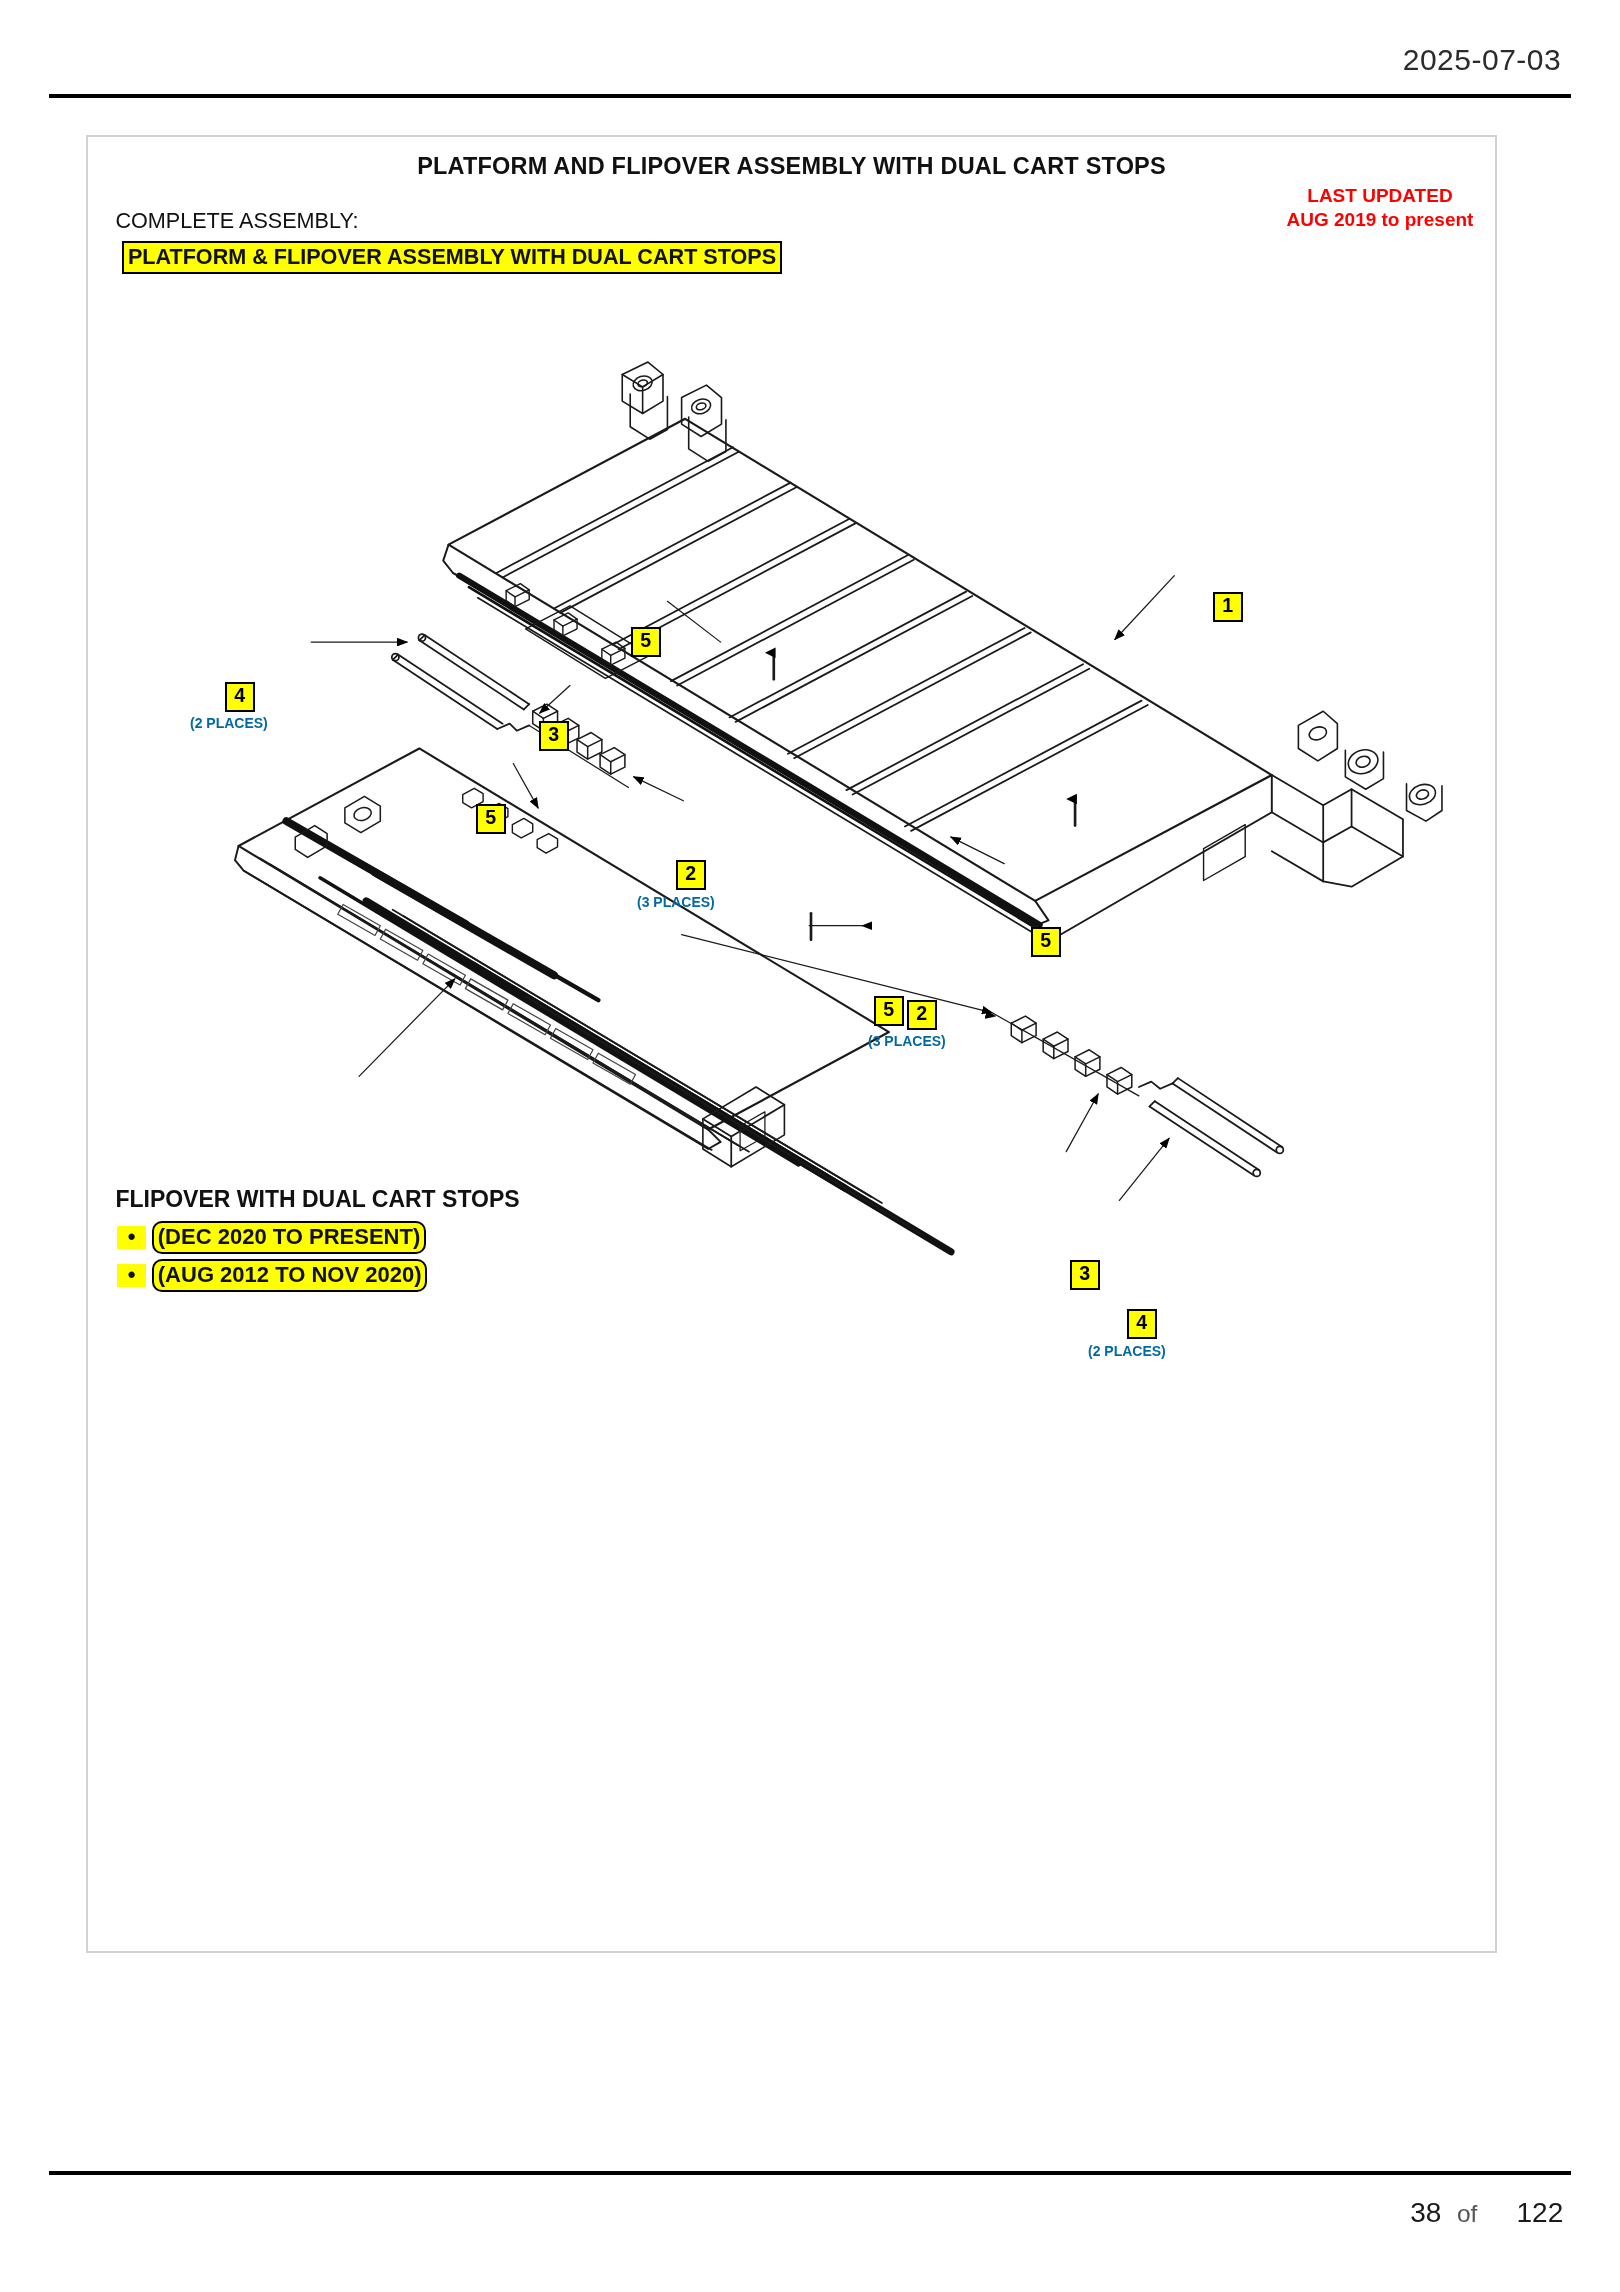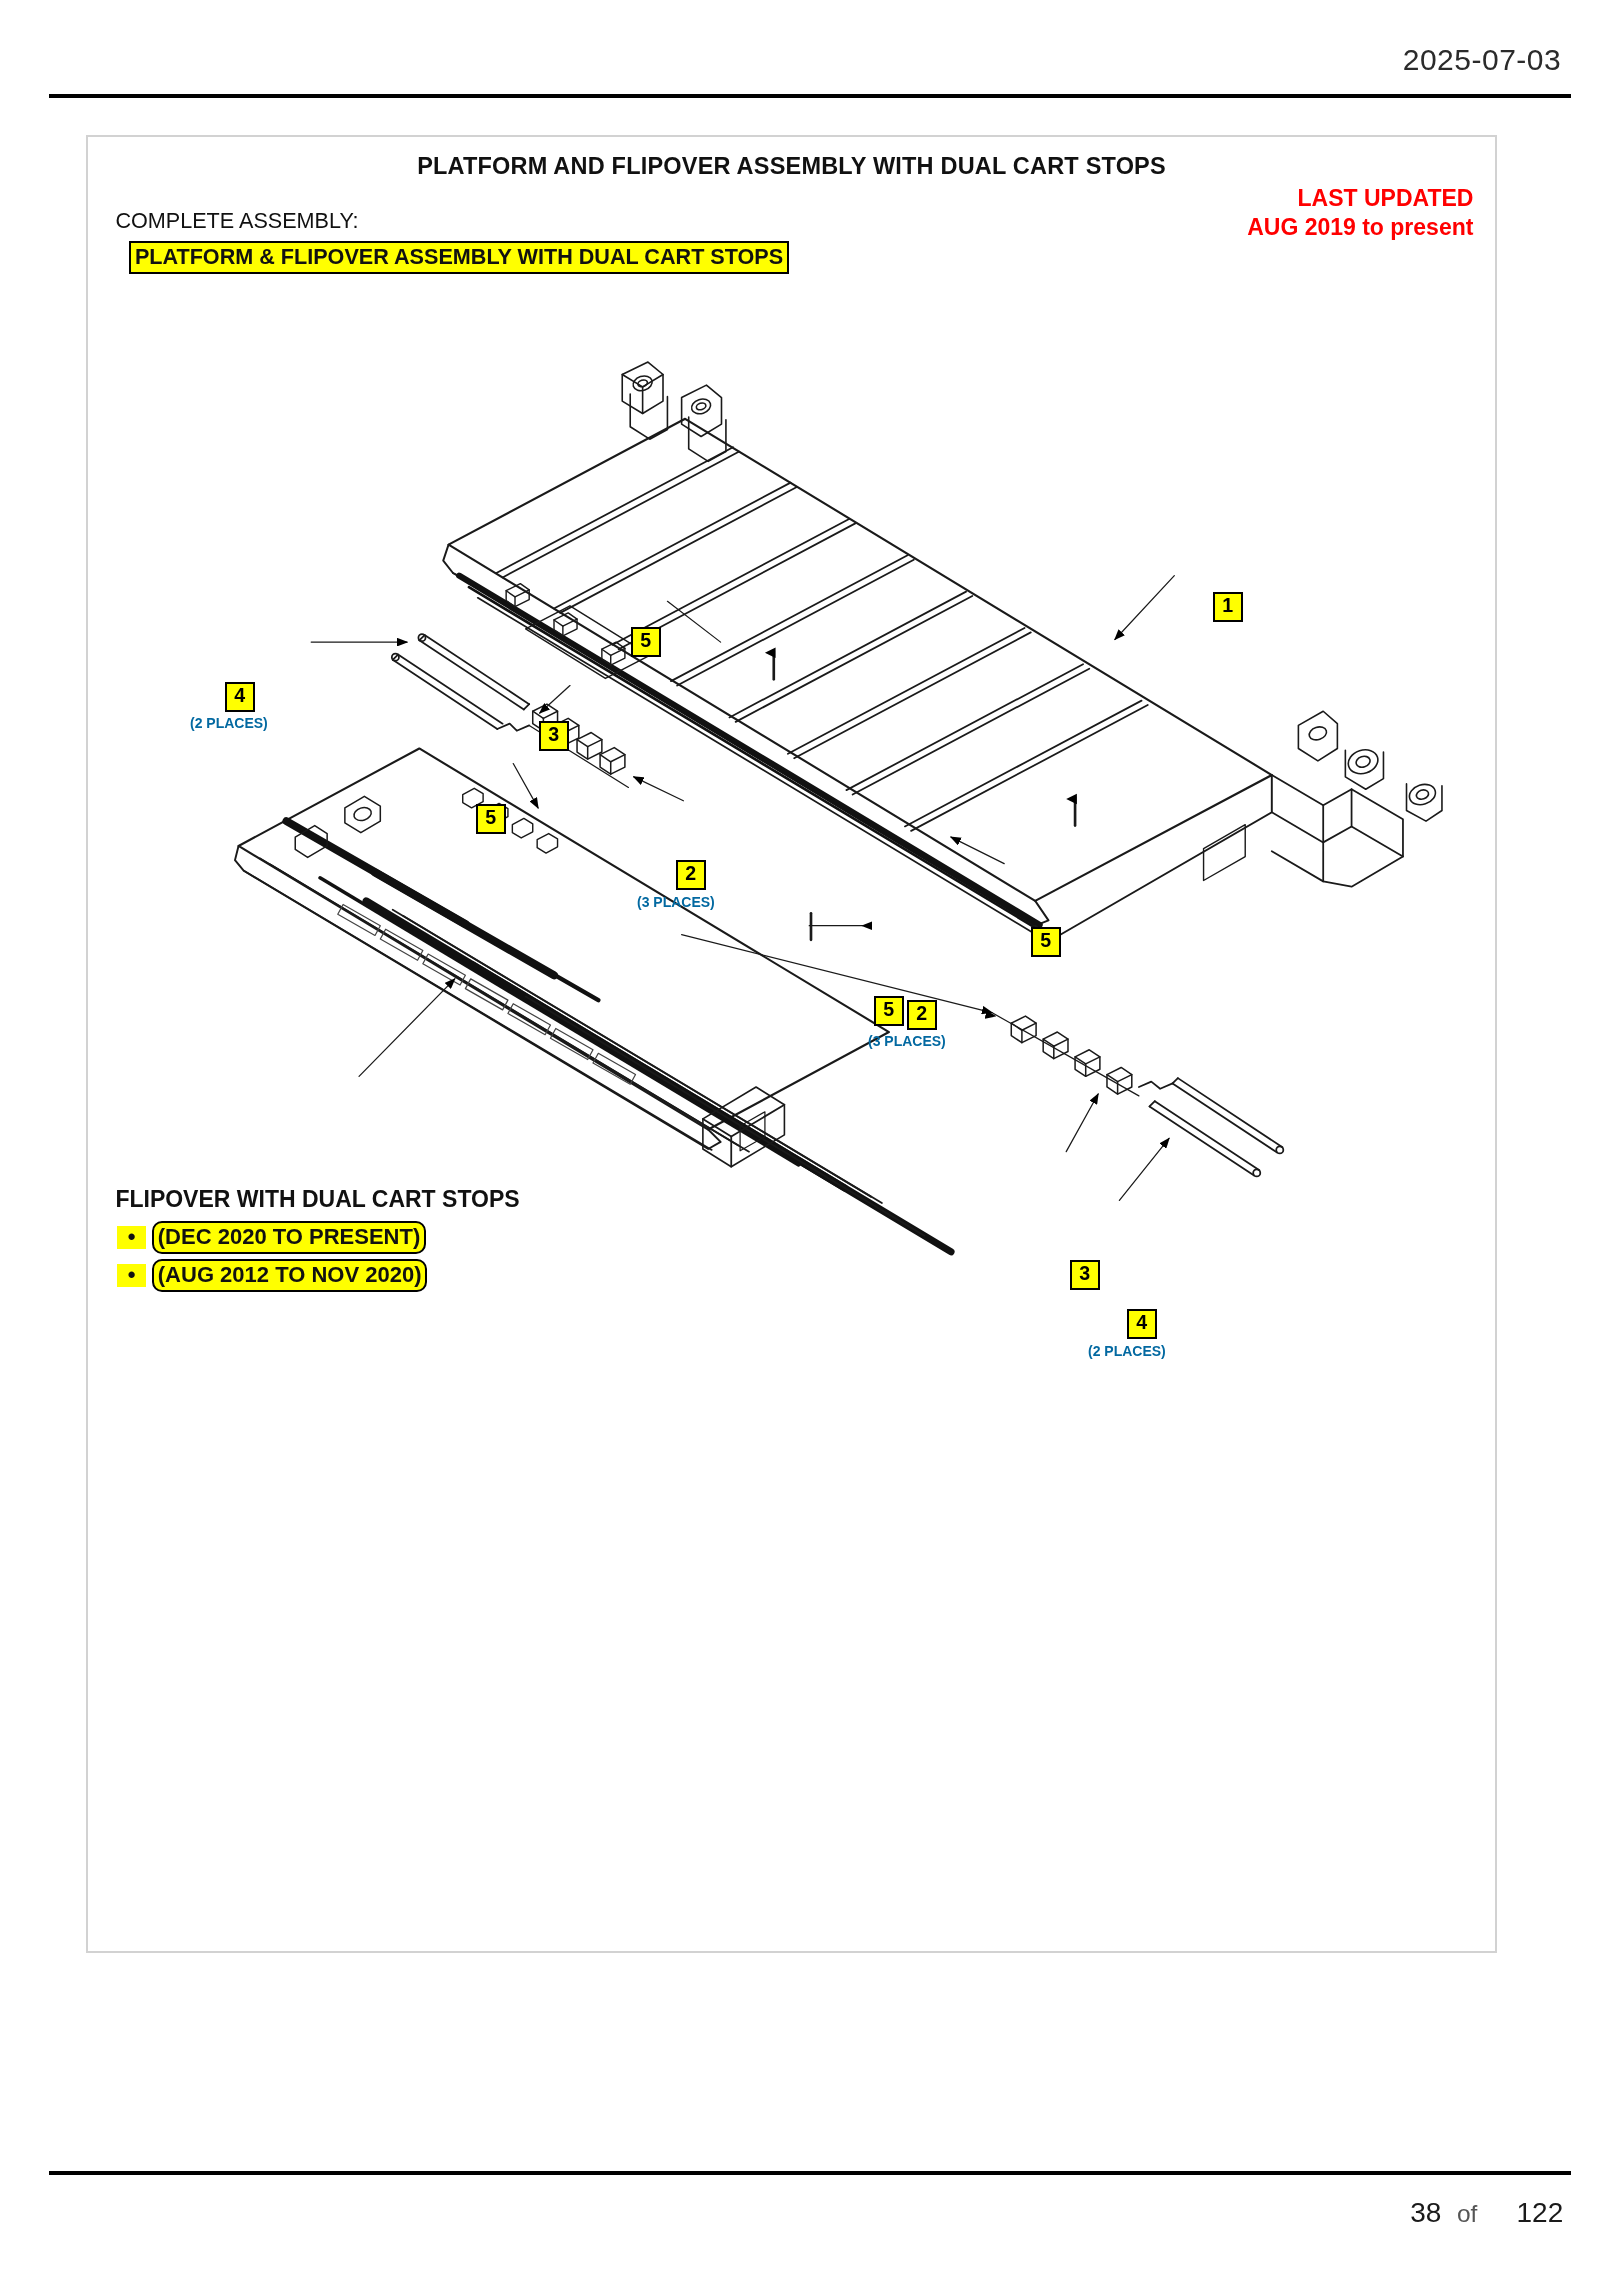--- a/index.html
+++ b/index.html
@@ -96,22 +96,22 @@
     text-align: center;
     font-size: 23.5px;
     font-weight: bold;
     color: #111;
     letter-spacing: 0.2px;
   }
   #last-updated {
     position: absolute;
     right: 21.6px;
     top: 47px;
-    text-align: right;
-    font-size: 23px;
+    text-align: center;
+    font-size: 19px;
     font-weight: bold;
     color: #ff0000;
     line-height: 1.25;
   }
   #complete-assembly-label {
     position: absolute;
     left: 27.4px;
     top: 71px;
     font-size: 21.6px;
     font-weight: normal;
@@ -121,21 +121,21 @@
     display: inline-block;
     background: #ffff00;
     border: 2.9px solid #000;
     padding: 1px 3.9px 2px 3.9px;
     font-weight: bold;
     color: #111;
     box-sizing: border-box;
   }
   #complete-assembly-value {
     position: absolute;
-    left: 41px;
+    left: 34px;
     top: 104px;
     font-size: 21.6px;
   }
 
   
   #flipover-caption {
     position: absolute;
     left: 27.4px;
     top: 1049px;
     font-size: 23px;

